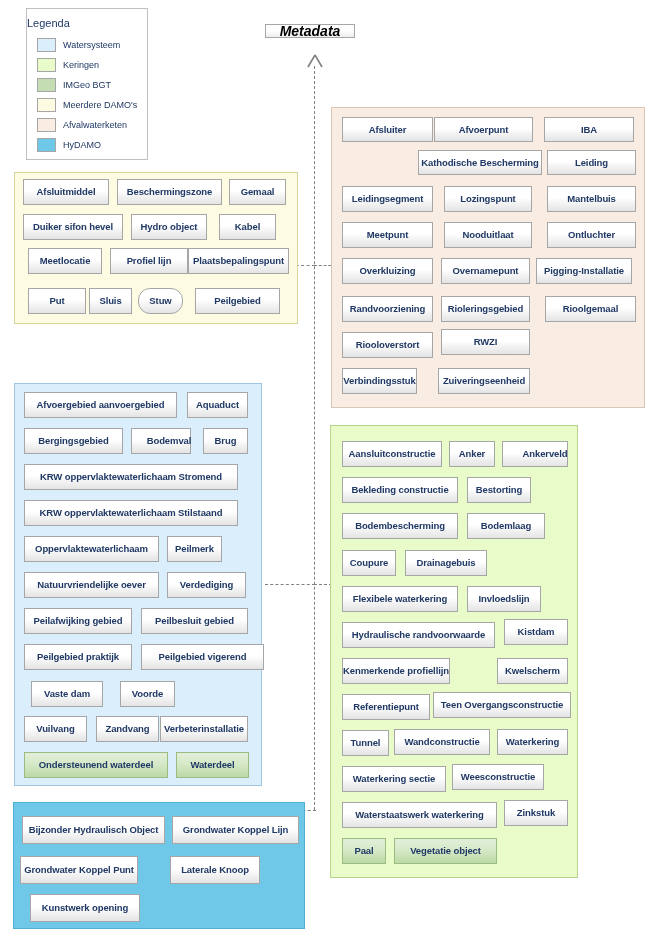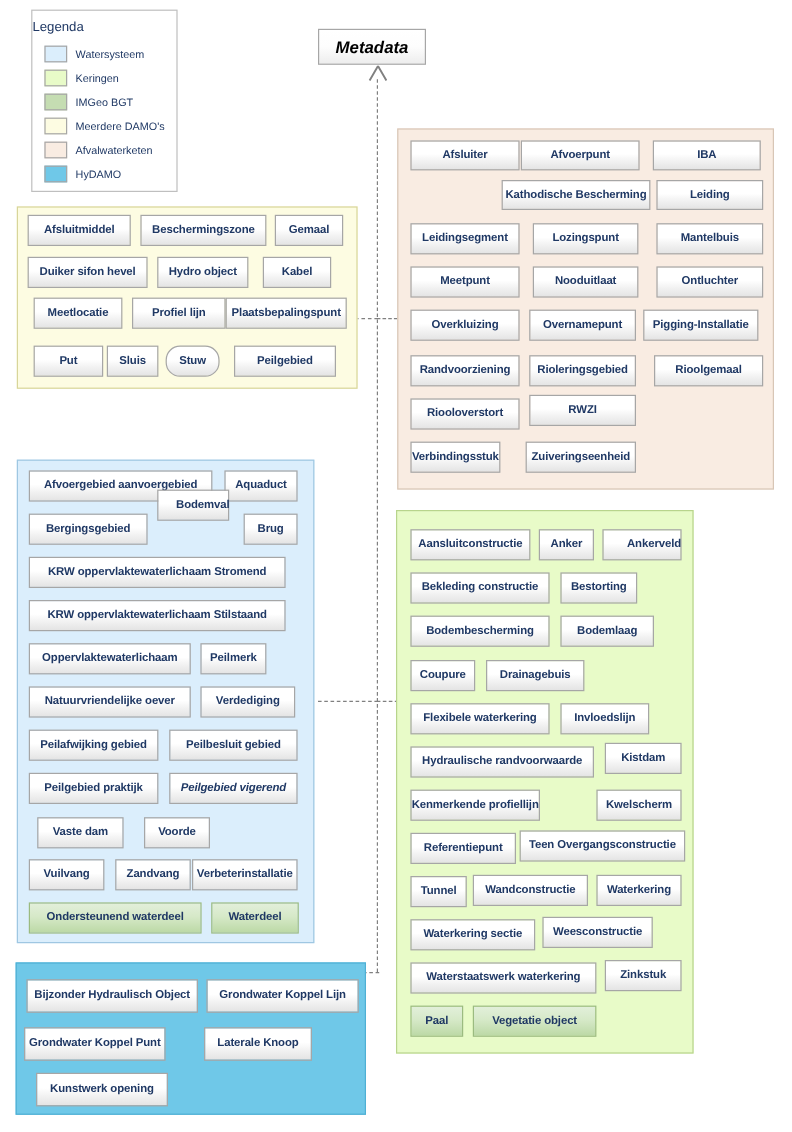--- a/index.html
+++ b/index.html
@@ -79,21 +79,21 @@
     font-size: 9px;
     color: #1f3864;
     font-weight: normal;
     white-space: nowrap;
   }
 
   
   #metadata {
     position: absolute;
     left: 265px; top: 24px;
-    width: 90px; height: 30px;
+    width: 90px; height: 14px;
     display: flex; align-items: center; justify-content: center;
     border: 1px solid #a6a6a6;
     background: linear-gradient(to bottom,#ffffff 0%,#fdfdfd 50%,#ededed 100%);
     font-style: italic;
     font-weight: bold;
     font-size: 14px;
     color: #000000;
   }
 
   
@@ -221,32 +221,32 @@
 <div class="node" style="left:452px; top:764px; width:92px; height:26px;">Weesconstructie</div>
 <div class="node" style="left:342px; top:802px; width:155px; height:26px;">Waterstaatswerk waterkering</div>
 <div class="node" style="left:504px; top:800px; width:64px; height:26px;">Zinkstuk</div>
 <div class="node green" style="left:342px; top:838px; width:44px; height:26px;">Paal</div>
 <div class="node green" style="left:394px; top:838px; width:103px; height:26px;">Vegetatie object</div>
 
 <div class="group watersysteem" style="left:14px; top:383px; width:248px; height:403px;"></div>
 <div class="node" style="left:24px; top:392px; width:153px; height:26px;">Afvoergebied aanvoergebied</div>
 <div class="node" style="left:187px; top:392px; width:61px; height:26px;">Aquaduct</div>
 <div class="node" style="left:24px; top:428px; width:99px; height:26px;">Bergingsgebied</div>
-<div class="node" style="left:131px; top:408px; width:60px; height:26px;padding-left:20px;">Bodemval</div>
+<div class="node" style="left:131px; top:428px; width:60px; height:26px;padding-left:20px;">Bodemval</div>
 <div class="node" style="left:203px; top:428px; width:45px; height:26px;">Brug</div>
 <div class="node" style="left:24px; top:464px; width:214px; height:26px;">KRW oppervlaktewaterlichaam Stromend</div>
 <div class="node" style="left:24px; top:500px; width:214px; height:26px;">KRW oppervlaktewaterlichaam Stilstaand</div>
 <div class="node" style="left:24px; top:536px; width:135px; height:26px;">Oppervlaktewaterlichaam</div>
 <div class="node" style="left:167px; top:536px; width:55px; height:26px;">Peilmerk</div>
 <div class="node" style="left:24px; top:572px; width:135px; height:26px;">Natuurvriendelijke oever</div>
 <div class="node" style="left:167px; top:572px; width:79px; height:26px;">Verdediging</div>
 <div class="node" style="left:24px; top:608px; width:108px; height:26px;">Peilafwijking gebied</div>
 <div class="node" style="left:141px; top:608px; width:107px; height:26px;">Peilbesluit gebied</div>
 <div class="node" style="left:24px; top:644px; width:108px; height:26px;">Peilgebied praktijk</div>
-<div class="node" style="left:141px; top:644px; width:107px; height:26px;font-style:italic;">Peilgebied vigerend</div>
+<div class="node" style="left:141px; top:644px; width:123px; height:26px;">Peilgebied vigerend</div>
 <div class="node" style="left:31px; top:681px; width:72px; height:26px;">Vaste dam</div>
 <div class="node" style="left:120px; top:681px; width:55px; height:26px;">Voorde</div>
 <div class="node" style="left:24px; top:716px; width:63px; height:26px;">Vuilvang</div>
 <div class="node" style="left:96px; top:716px; width:63px; height:26px;">Zandvang</div>
 <div class="node" style="left:160px; top:716px; width:88px; height:26px;">Verbeterinstallatie</div>
 <div class="node green" style="left:24px; top:752px; width:144px; height:26px;">Ondersteunend waterdeel</div>
 <div class="node green" style="left:176px; top:752px; width:73px; height:26px;">Waterdeel</div>
 
 <div class="group hydamo" style="left:13px; top:802px; width:292px; height:127px;"></div>
 <div class="node" style="left:22px; top:816px; width:143px; height:28px;">Bijzonder Hydraulisch Object</div>

